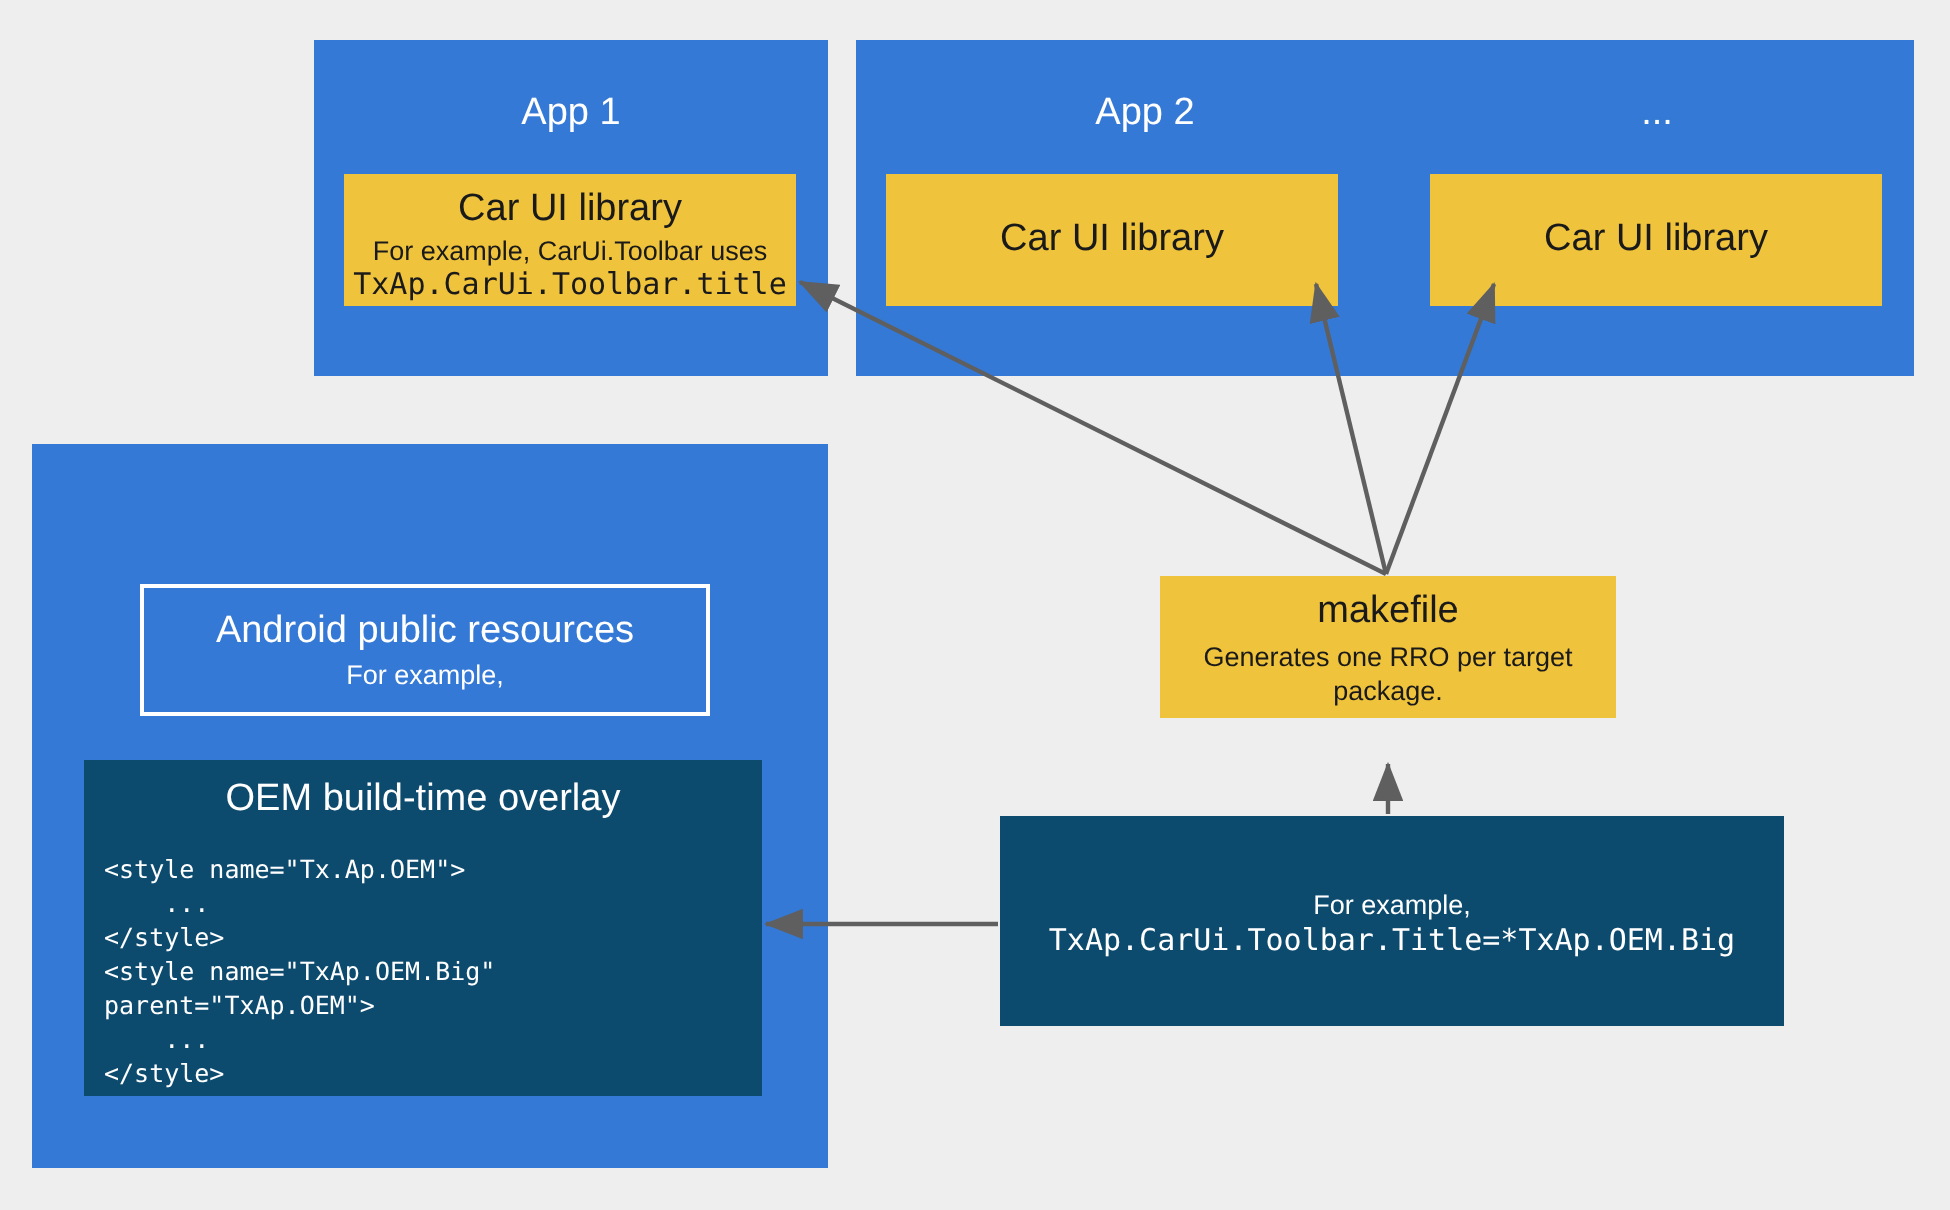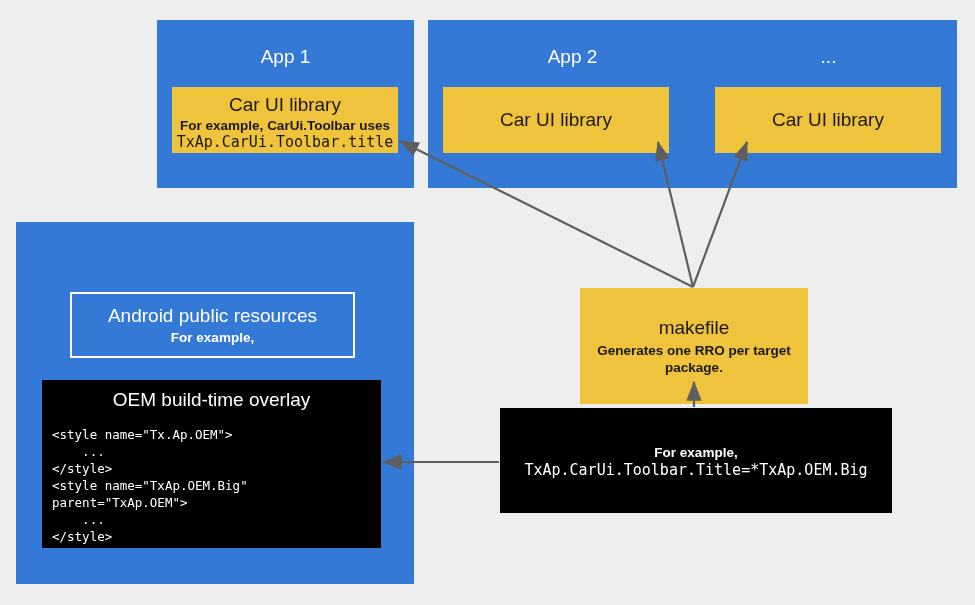--- a/index.html
+++ b/index.html
@@ -24,38 +24,37 @@
     box-sizing: border-box;
   }
   .blue {
     background: #3a7bd5;
     background: #3579d6;
   }
   .yellow {
     background: #f0c33c;
   }
   .green {
-    background: #000000;
+    background: #0c4a6e;
   }
   .bordered {
     border: 2px solid #ffffff;
   }
   .title {
     font-size: 19px;
     line-height: 24px;
     text-align: center;
   }
   .title-white { color: #ffffff; }
   .title-dark  { color: #1a1a1a; }
 
   .sub {
     font-size: 13.5px;
     line-height: 17px;
     text-align: center;
-    font-weight: bold;
   }
   .sub-white { color: #ffffff; }
   .sub-dark  { color: #1a1a1a; }
 
   .mono {
     font-family: "DejaVu Sans Mono", "Liberation Mono", monospace;
     font-size: 15px;
     line-height: 16px;
     text-align: center;
     white-space: pre-wrap;
@@ -98,21 +97,21 @@
   #android-public .title { margin-bottom: 1px; }
 
   #oem-overlay {
     position: absolute; left: 26px; top: 158px; width: 339px; height: 168px;
     padding: 8px 10px 0 10px;
   }
   #oem-overlay .title { margin-bottom: 14px; }
 
   
   #makefile {
-    left: 580px; top: 288px; width: 228px; height: 116px;
+    left: 580px; top: 288px; width: 228px; height: 71px;
     display: flex; flex-direction: column; justify-content: center;
   }
   #makefile .title { margin-bottom: 2px; }
 
   
   #oem-rro {
     left: 500px; top: 408px; width: 392px; height: 105px;
     display: flex; flex-direction: column; justify-content: center;
   }
   #oem-rro .title { margin-bottom: 18px; }

